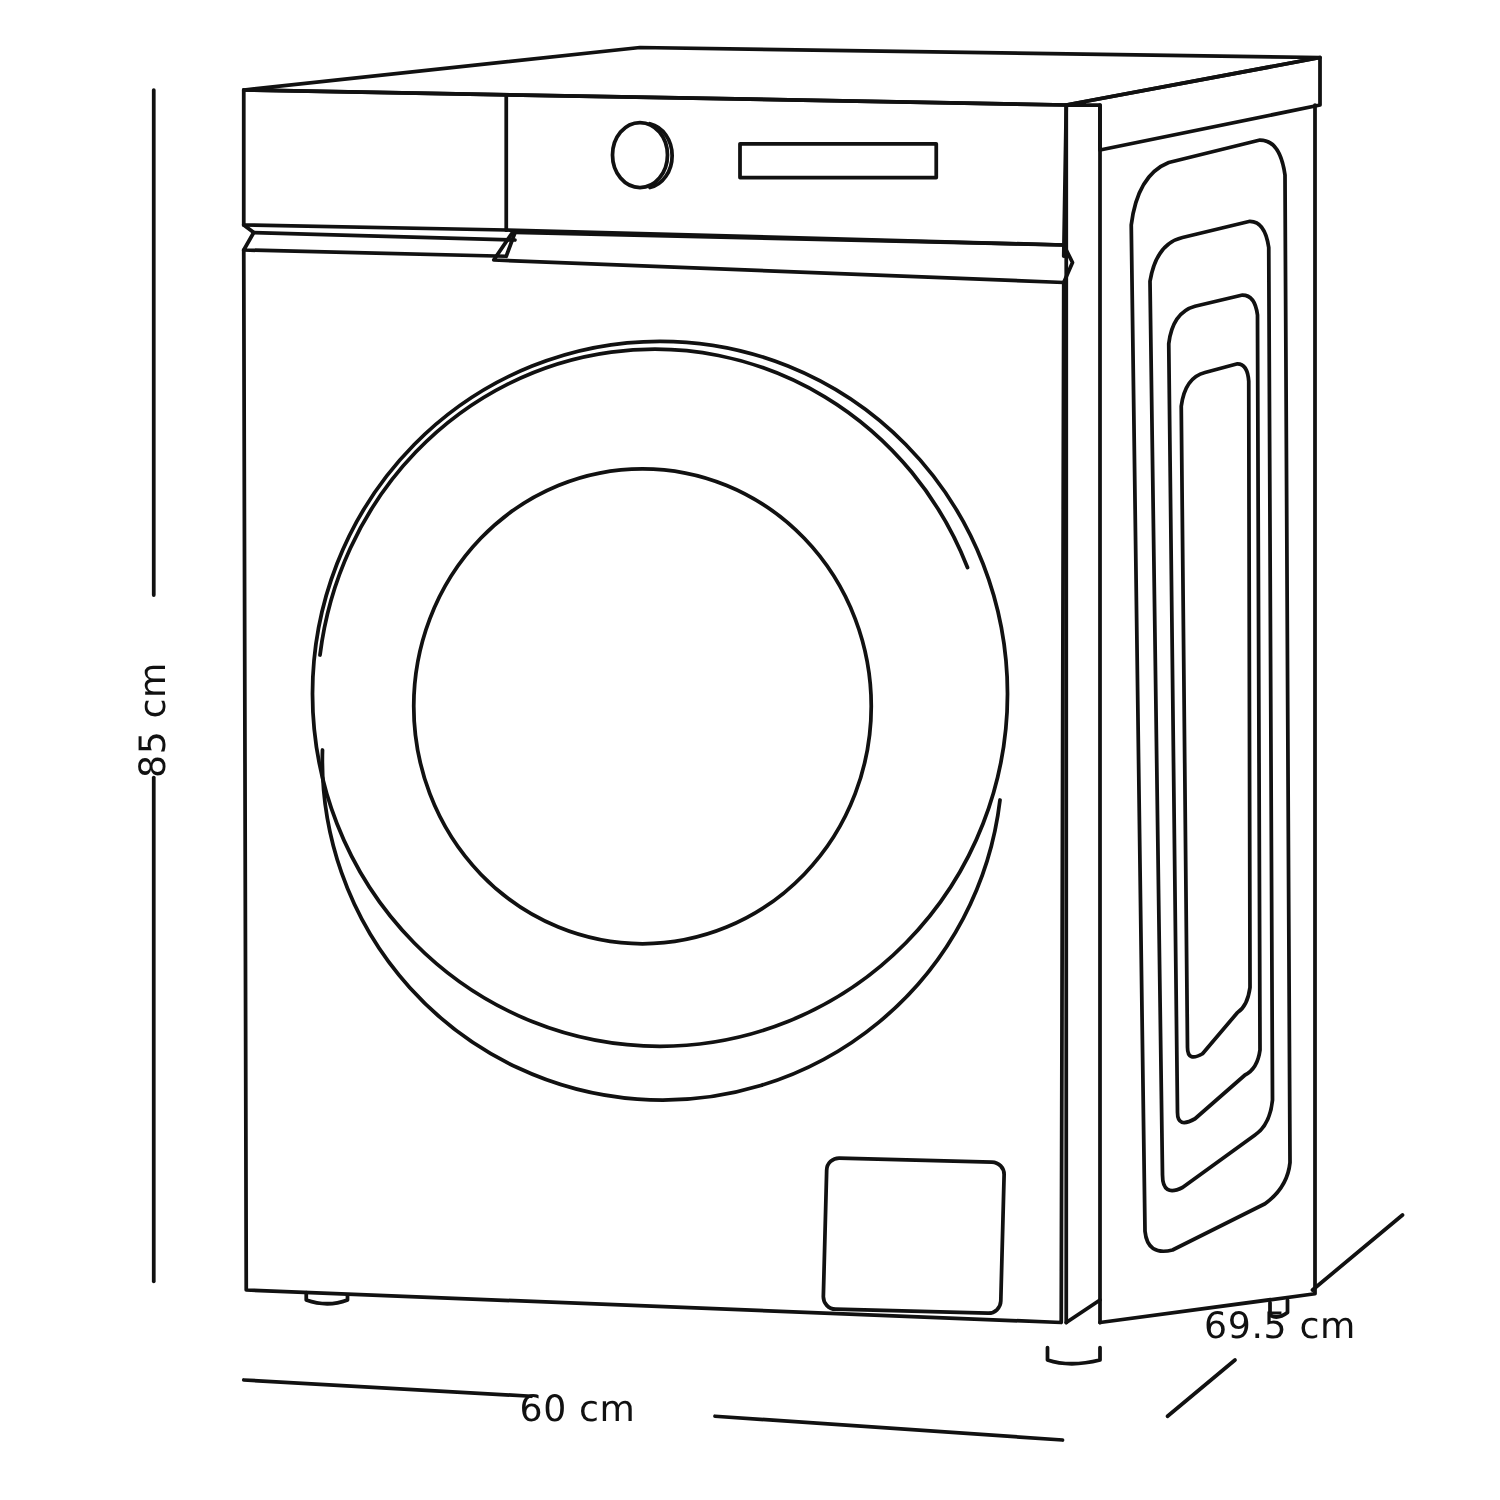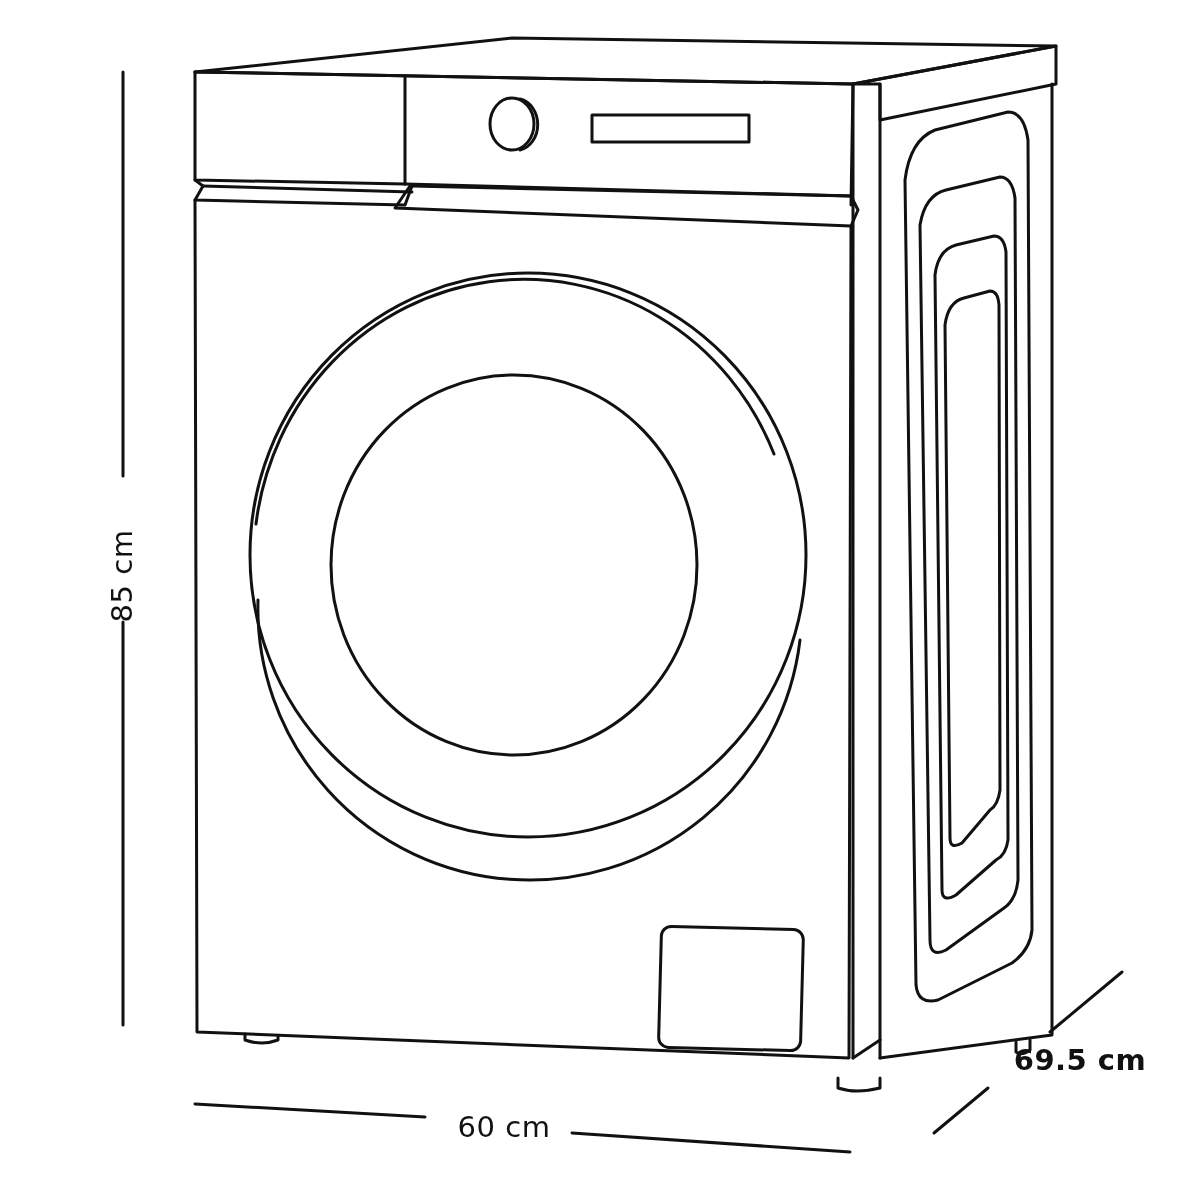--- a/index.html
+++ b/index.html
@@ -1,22 +1,22 @@
 <!DOCTYPE html>
 <html><head>
   <meta charset="utf-8">
   <style>
     html, body { margin: 0; padding: 0; background: #ffffff; }
     body { width: 1200px; height: 1200px; position: relative; overflow: hidden; font-family: "DejaVu Sans", sans-serif; }
     svg { position: absolute; left: 0; top: 0; }
     .stroke { fill: none; stroke: #111111; stroke-width: 3; stroke-linejoin: round; stroke-linecap: round; }
     .label { position: absolute; color: #111111; font-family: "DejaVu Sans", sans-serif; font-size: 29px; white-space: nowrap; letter-spacing: 0.5px; }
     .label-height { left: 122px; top: 576px; transform: translate(-50%, -50%) rotate(-90deg); }
-    .label-width { left: 504px; top: 1127px; transform: translate(-50%, -50%); }
-    .label-depth { left: 1080px; top: 1060px; transform: translate(-50%, -50%); font-weight: bold; }
+    .label-width { left: 462px; top: 1127px; transform: translate(-50%, -50%); }
+    .label-depth { left: 1024px; top: 1060px; transform: translate(-50%, -50%); }
   </style>
 </head>
 <body>
 
 <svg width="1200" height="1200" viewBox="0 0 1200 1200">
 
   <g>
     <line class="stroke" x1="123" y1="72" x2="123" y2="476"></line>
     <line class="stroke" x1="123" y1="622" x2="123" y2="1025"></line>
   </g>

